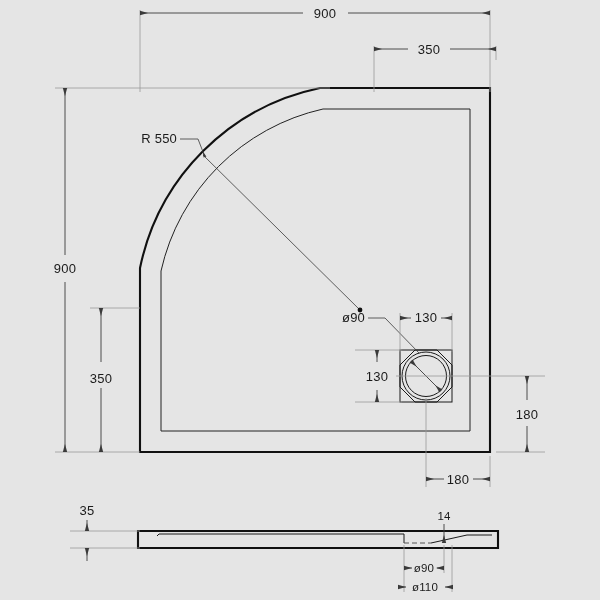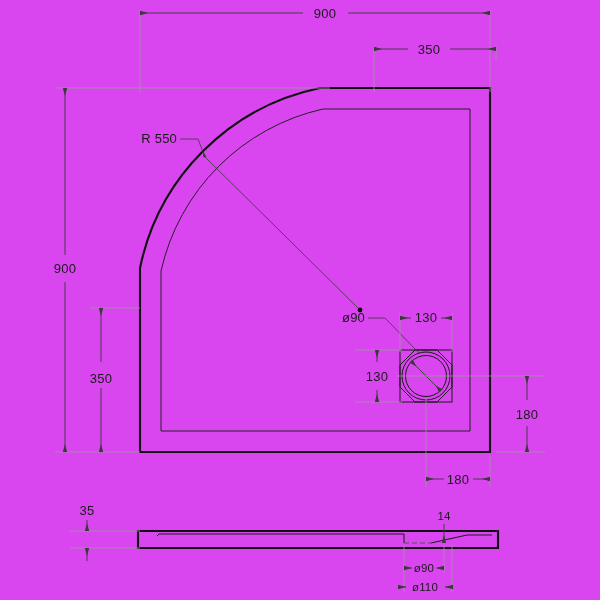--- a/index.html
+++ b/index.html
@@ -10,21 +10,21 @@
   body {
     width: 600px;
     height: 600px;
     font-family: "Liberation Sans", sans-serif;
     overflow: hidden;
   }
   #drawing-root {
     position: relative;
     width: 600px;
     height: 600px;
-    background: #d946ef;
+    background: #e5e5e5;
   }
   svg#tech-drawing {
     display: block;
     width: 600px;
     height: 600px;
   }
   .dim-text {
     font-family: "Liberation Sans", sans-serif;
     font-size: 13px;
     fill: #1a1a1a;

